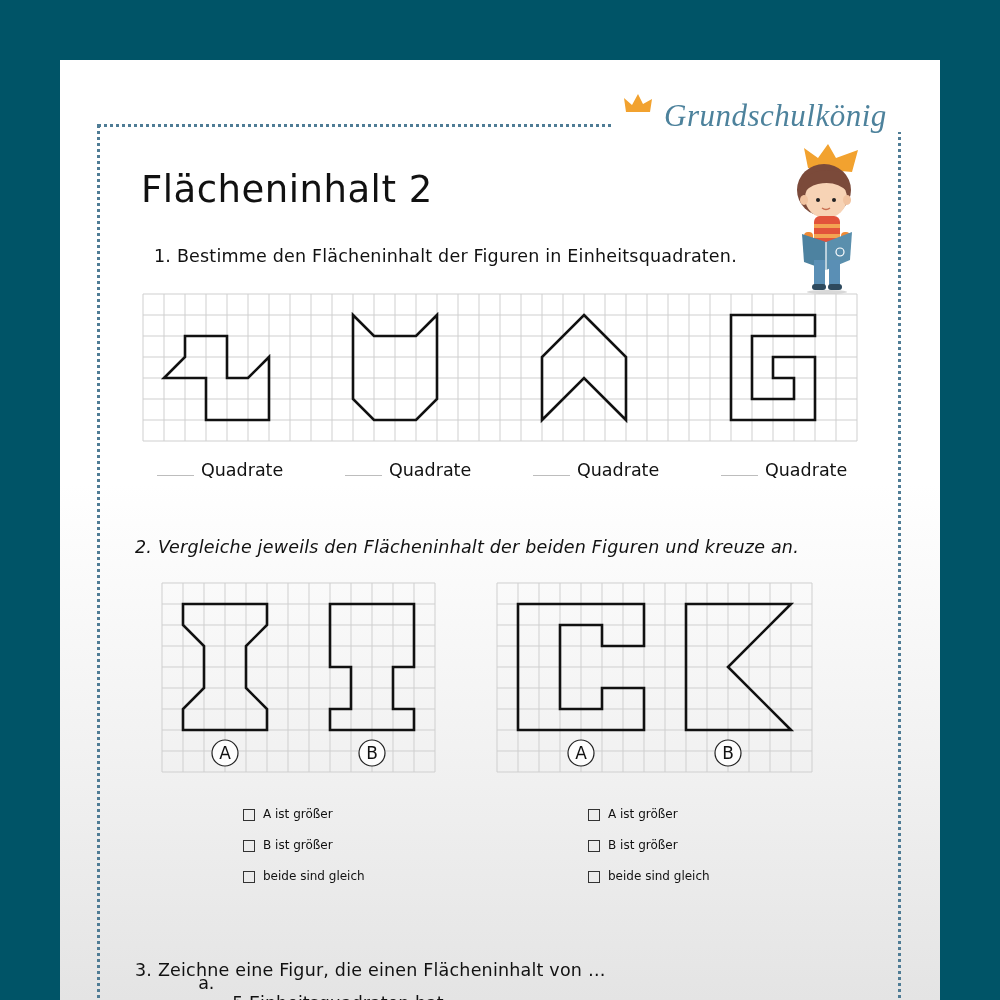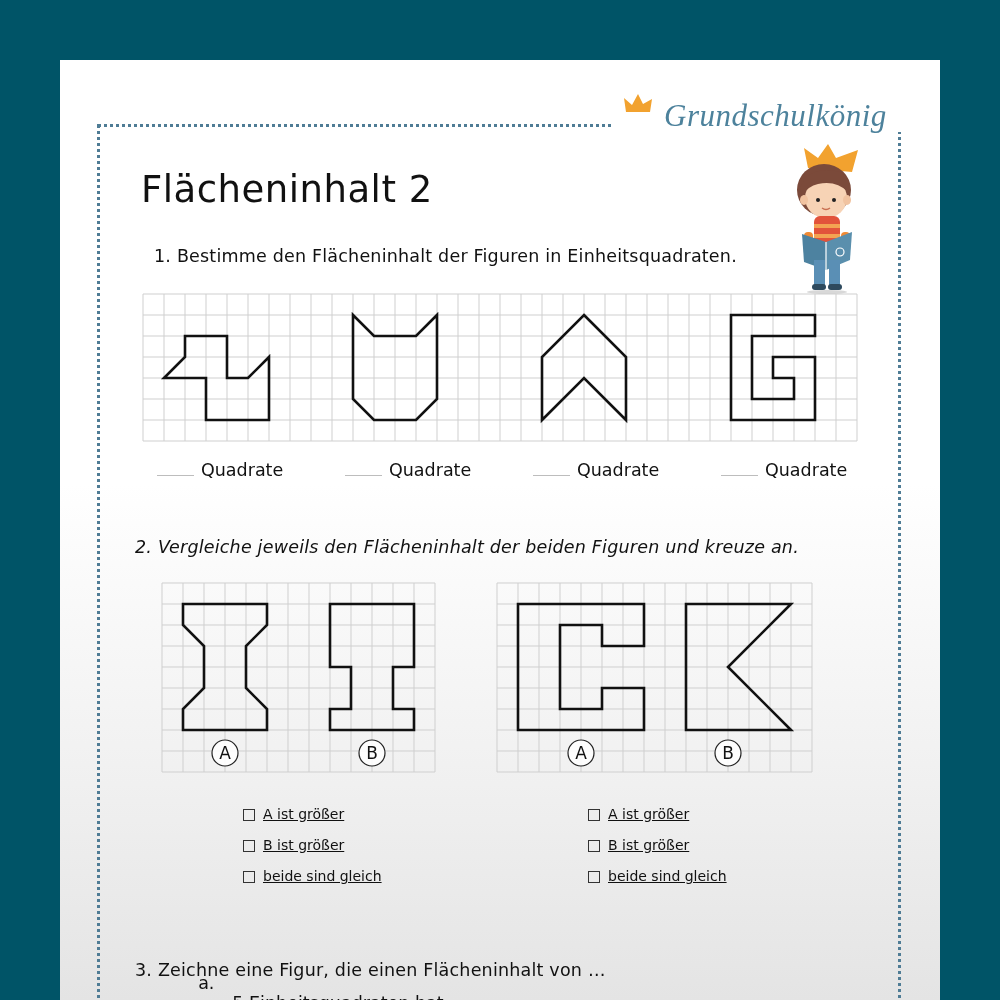--- a/index.html
+++ b/index.html
@@ -38,21 +38,21 @@
   }
   .task { position:absolute; font-size:17.5px; letter-spacing:0.2px; }
   .grid-svg { position:absolute; }
   .answer {
     position:absolute; font-size:17.5px; display:flex; align-items:flex-end;justify-content:flex-end;
   }
   .answer .blank {
     display:inline-block; width:37px; border-bottom:1.5px solid #bdbdbd;
     margin-right:7px; height:1px; margin-bottom:4px;
   }
-  .check-group { position:absolute; font-size:14px; line-height:31px;text-decoration:underline; }
+  .check-group { position:absolute; font-size:12px; line-height:31px; }
   .check-row { display:flex; align-items:center; white-space:nowrap; }
   .box {
     display:inline-block; width:12px; height:12px; border:1.3px solid #333;
     margin-right:8px; box-sizing:border-box; background:transparent;
   }
   .sub { position:absolute; font-size:17.5px; white-space:pre; }
 </style>
 </head>
 <body>
 

